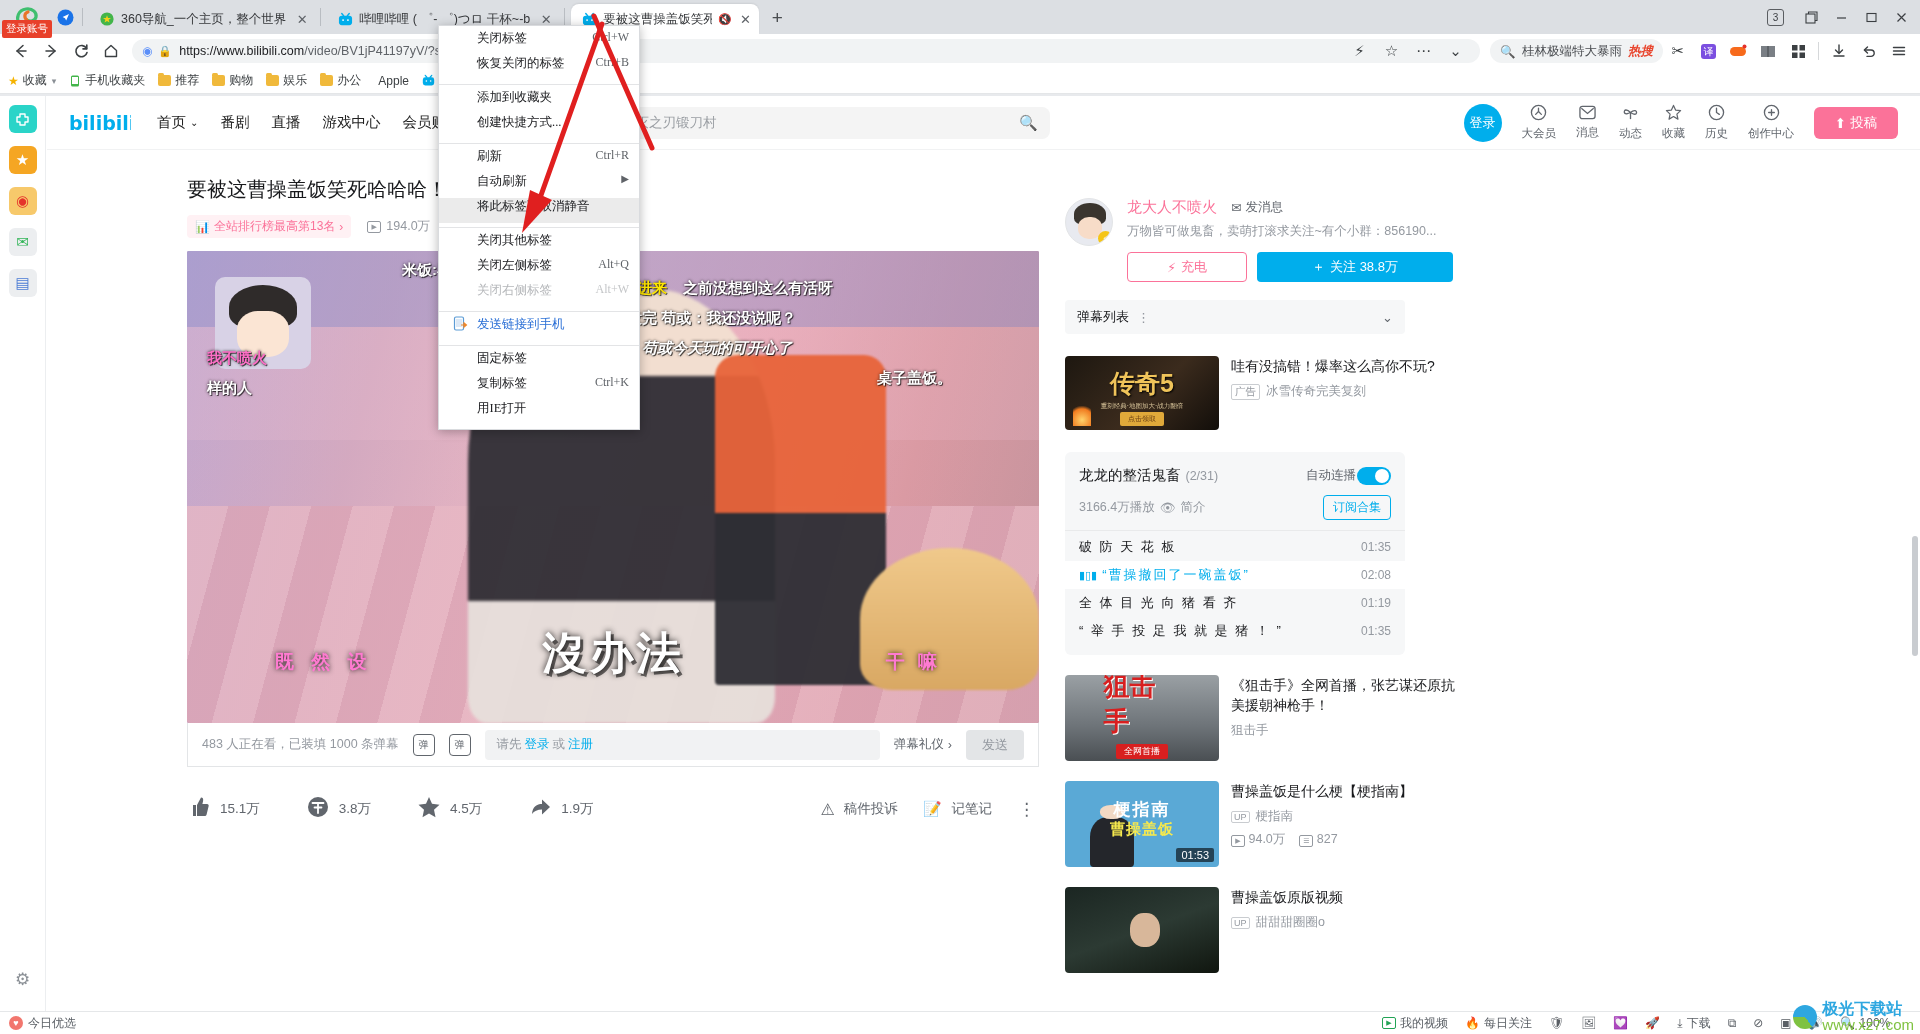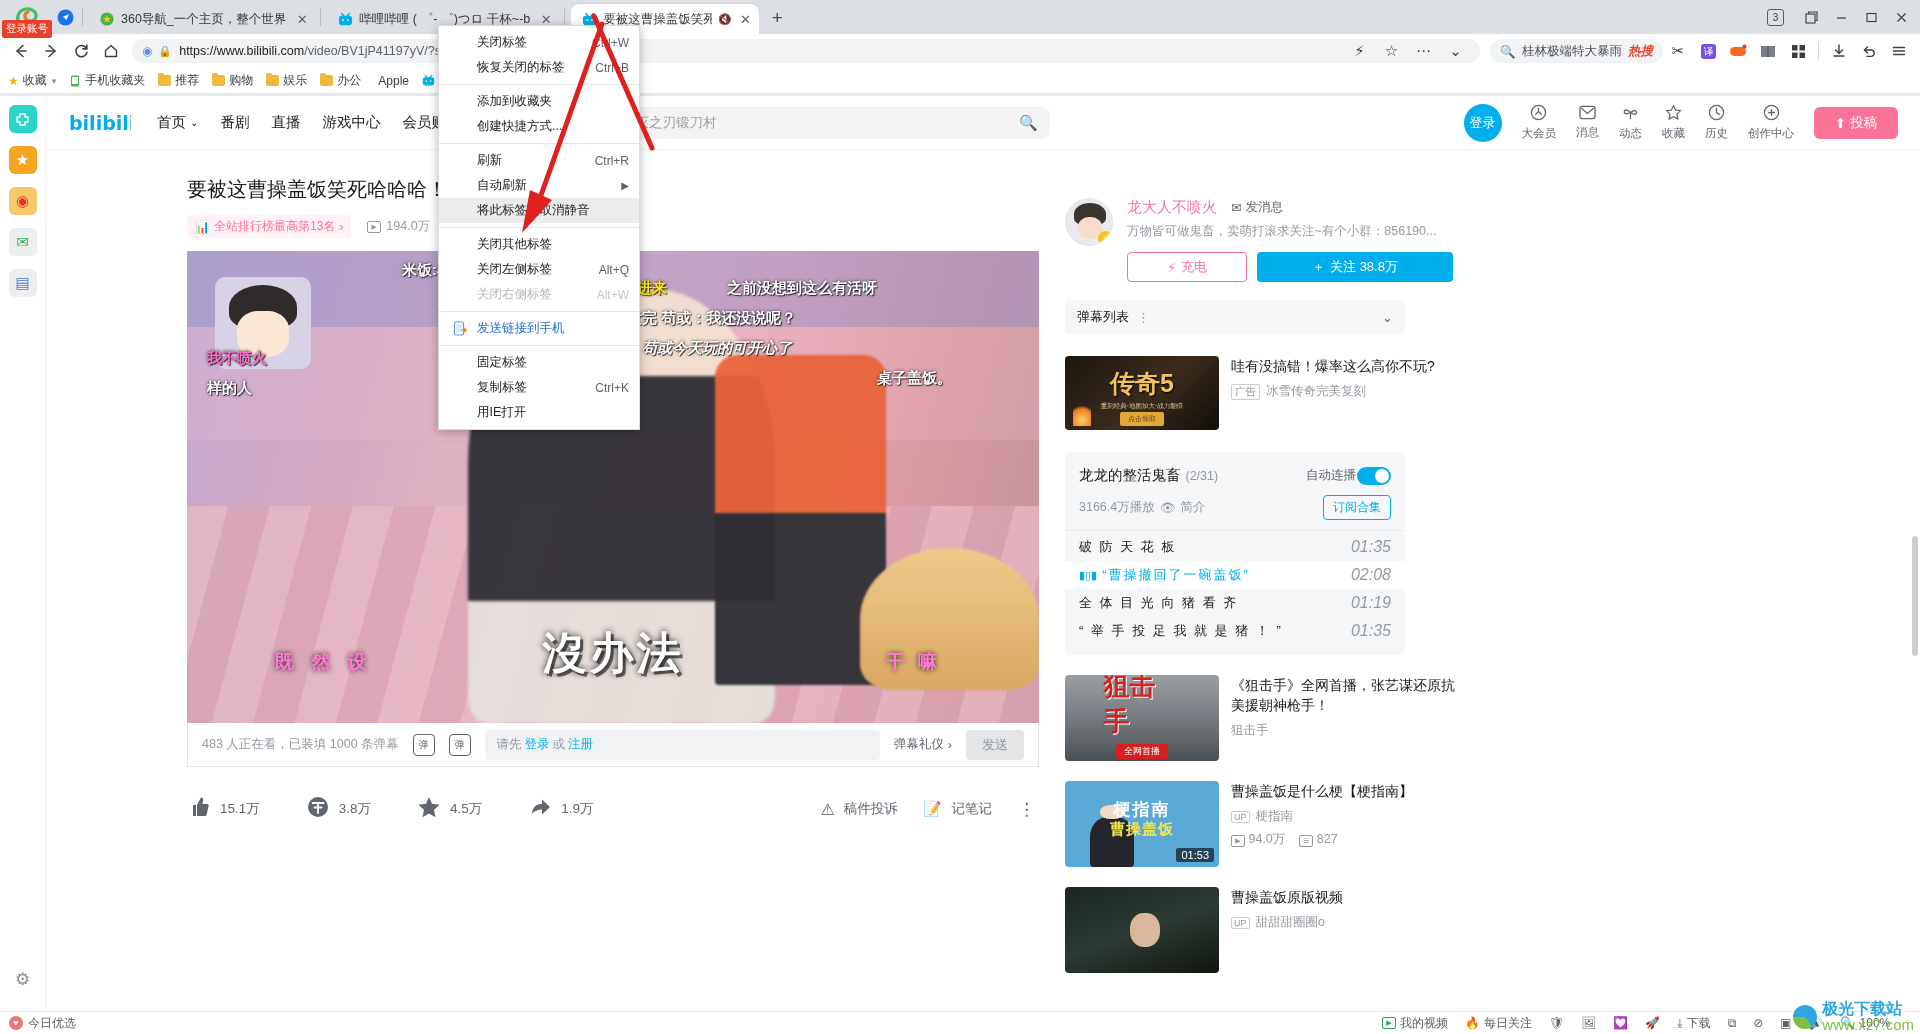--- a/index.html
+++ b/index.html
@@ -195,21 +195,21 @@
   .toggle { width:34px; height:18px; border-radius:9px; background:#00aeec; position:relative; }
   .toggle:after { content:""; position:absolute; right:2px; top:2px; width:14px; height:14px;
     border-radius:50%; background:#fff; }
   .coll-row2 { display:flex; align-items:center; padding:10px 14px 0; }
   .coll-play { font-size:12.5px; color:#9499a0; display:flex; align-items:center; gap:5px; }
   .sub-btn { margin-left:auto; border:1px solid #00aeec; color:#00aeec; border-radius:4px; font-size:12px;
     padding:3px 9px; }
   .coll-list { margin-top:10px; border-top:1px solid #e9eaeb; padding-top:2px; }
   .ep { height:28px; display:flex; align-items:center; padding:0 14px; font-size:13px; color:#18191c;
     letter-spacing:2px; }
-  .ep .t { margin-left:auto; font-size:16px; color:#9499a0; letter-spacing:0;font-style:italic; }
+  .ep .t { margin-left:auto; font-size:12px; color:#9499a0; letter-spacing:0; }
   .ep.active { background:#fff; color:#00aeec; }
   .ep.active .t { color:#9499a0; }
   .ep .wave { color:#00aeec; margin-right:5px; font-size:11px; letter-spacing:0; }
 
   .rec { display:flex; gap:12px; margin-top:20px; }
   .recthumb { width:154px; height:86px; border-radius:4px; overflow:hidden; position:relative; flex:0 0 154px; }
   .t-sniper { background:linear-gradient(180deg,#9aa0a4,#6d7378 60%,#4a4f53); }
   .t-sniper .red { position:absolute; left:50%; top:34%; transform:translate(-50%,-50%); color:#d81f1f;
     font-size:26px; font-weight:bold; text-shadow:1px 1px 0 #fff; }
   .t-sniper .band { position:absolute; left:50%; bottom:2px; transform:translateX(-50%); background:#d81f1f;
@@ -233,21 +233,21 @@
   .uptag { border:1px solid #c9ccd0; border-radius:2px; font-size:9px; padding:0 2px; color:#9499a0; }
   .recstats { font-size:12.5px; color:#9499a0; margin-top:6px; display:flex; align-items:center; gap:14px; }
 
   .scrollbar { position:absolute; right:2px; top:440px; width:6px; height:120px; background:#c9ccd0;
     border-radius:3px; }
 
   
   .ctxmenu { position:absolute; left:438px; top:25px; width:202px; background:#fff;
     box-shadow:0 2px 10px rgba(0,0,0,.28); border:1px solid #d9dbde; font-size:12.5px; color:#202124;
     padding:4px 0; z-index:50; }
-  .mi-row { height:25px; display:flex; align-items:center; padding:0 10px 0 38px; white-space:nowrap; }
+  .mi-row { height:25px; display:flex; padding:0 10px 0 38px; white-space:nowrap;font-family:Liberation Serif, serif; }
   .mi-row.hl { background:#ebebeb; }
   .mi-row.dis { color:#b5b7ba; }
   .mi-row.link { color:#2a6fd6; }
   .mi-row .sc { margin-left:auto; color:#5f6368; font-size:12px; padding-left:18px; }
   .mi-row.dis .sc { color:#c4c6c8; }
   .mi-row .arrow { margin-left:auto; color:#5f6368; font-size:10px; }
   .mi-sep { height:1px; background:#e3e4e6; margin:4px 0; }
   .mi-ico { position:absolute; left:14px; width:15px; height:15px; }
   .mi-wrap { position:relative; }
 
@@ -636,21 +636,21 @@
             <div class="pl-floor"></div>
             <div class="pl-figure"></div>
             <div class="pl-figure2"></div>
             <div class="pl-bowl"></div>
             <div class="pl-av">
               <div class="hair"></div>
                 <div class="face"></div>
             </div>
             <div class="dm" style="left:215px;top:10px;">米饭:早知道就</div>
             <div class="dm y" style="left:435px;top:28px;">点进来</div>
-            <div class="dm" style="left:540px;top:28px;">之前没想到这么有活呀</div>
+            <div class="dm" style="left:496px;top:28px;">之前没想到这么有活呀</div>
             <div class="dm" style="left:395px;top:58px;">你有完没完 苟或：我还没说呢？</div>
             <div class="dm" style="left:455px;top:88px;font-style:italic;">苟或今天玩的可开心了</div>
             <div class="dm" style="left:690px;top:118px;">桌子盖饭。</div>
             <div class="dm p" style="left:20px;top:98px;">我不喷火</div>
             <div class="dm" style="left:20px;top:128px;">样的人</div>
             <div class="sub-left">既 然 设</div>
             <div class="sub-center">沒办法</div>
             <div class="sub-right">干 嘛</div>
           </div>
 

